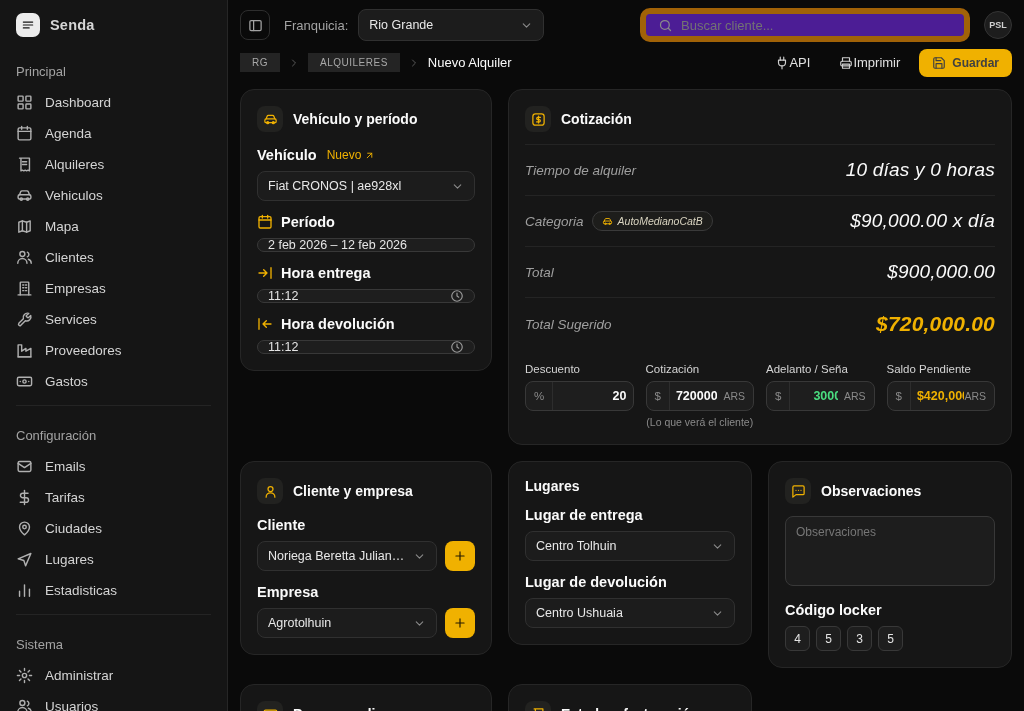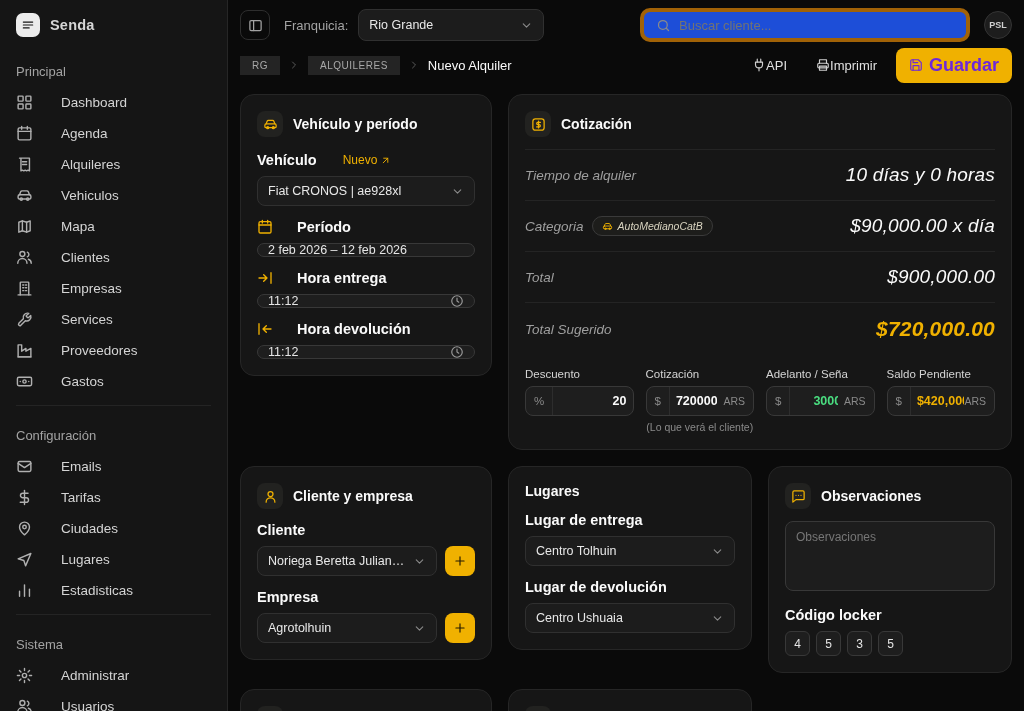--- a/index.html
+++ b/index.html
@@ -15,60 +15,60 @@
 
   
   .sidebar { width: 228px; min-width: 228px; height: 711px; background: #151515; border-right: 1px solid #262626; display: flex; flex-direction: column; overflow: hidden; }
   .logo-row { display: flex; align-items: center; gap: 10px; padding: 13px 16px; }
   .logo-mark { width: 24px; height: 24px; border-radius: 7px; background: #ececec; color: #141414; display: flex; align-items: center; justify-content: center; }
   .logo-mark .ic { width: 14px; height: 14px; }
   .logo-text { font-size: 14.5px; font-weight: 700; color: #d6d6d6; letter-spacing: .2px; }
   .side-div { height: 1px; background: #242424; }
   .side-div.inset { margin: 8px 16px; }
   .side-label { padding: 14px 16px 8px; font-size: 13px; color: #a3a3a3; }
-  .side-item { display: flex; align-items: center; gap: 28px; padding: 7px 16px; font-size: 13.5px; color: #d4d4d4; cursor: pointer; }
+  .side-item { display: flex; align-items: center; gap: 12px; padding: 7px 16px; font-size: 13.5px; color: #d4d4d4; cursor: pointer; }
   .side-item .ic { width: 17px; height: 17px; color: #b0b0b0; }
 
   
   .content { flex: 1; padding: 8px 12px 0; display: flex; flex-direction: column; overflow: hidden; }
 
   .topbar { display: flex; align-items: center; height: 40px; gap: 10px; }
   .icon-btn { width: 30px; height: 30px; border: 1px solid #2e2e2e; border-radius: 8px; background: transparent; display: flex; align-items: center; justify-content: center; color: #a3a3a3; cursor: pointer; }
   .icon-btn .ic { width: 15px; height: 15px; }
   .franchise-label { font-size: 13px; color: #a3a3a3; margin-left: 4px; }
   .select { display: flex; align-items: center; justify-content: space-between; gap: 8px; background: #1c1c1c; border: 1px solid #303030; border-radius: 8px; height: 30px; padding: 0 10px; font-size: 12.5px; color: #e8e8e8; cursor: pointer; min-width: 0; }
   .select .sel-text { white-space: nowrap; overflow: hidden; text-overflow: ellipsis; }
   .select .ic { width: 13px; height: 13px; color: #8a8a8a; }
   .franchise-select { width: 186px; height: 32px; }
   .spacer { flex: 1; }
-  .search { display: flex; align-items: center; gap: 8px; width: 330px; height: 34px; border: 4px solid #a16207; border-radius: 10px; background: #1d4ed8; padding: 0 12px; color: #8a8a8a; justify-content: center; }
+  .search { display: flex; align-items: center; gap: 8px; width: 330px; height: 34px; border: 6px solid #a16207; border-radius: 10px; background: #4c1d95; padding: 0 12px; color: #8a8a8a; justify-content: center; }
   .search .ic { width: 15px; height: 15px; }
   .search input { background: transparent; border: 0; outline: 0; color: #e5e5e5; font-size: 13px; flex: 1; font-family: inherit; min-width: 0; }
   .search input::placeholder { color: #737373; }
   .avatar { width: 28px; height: 28px; border-radius: 50%; background: #1d1d1d; border: 1px solid #343434; display: flex; align-items: center; justify-content: center; font-size: 9px; color: #cfcfcf; font-weight: 700; margin-left: 4px; cursor: pointer; }
 
   .crumb-row { display: flex; align-items: center; height: 34px; margin-top: 6px; gap: 8px; }
   .crumb-badge { background: #242424; color: #a8a8a8; font-size: 10px; font-weight: 400; padding: 4px 12px; border-radius: 0; letter-spacing: .5px; cursor: pointer; }
   .crumb-sep { width: 12px; height: 12px; color: #585858; }
   .crumb-current { font-size: 13px; color: #fafafa; }
   .crumb-actions { margin-left: auto; display: flex; align-items: center; gap: 8px; }
   .ghost-btn, .outline-btn { display: flex; align-items: center; gap: 0; background: transparent; border: 0; color: #e0e0e0; font-size: 13px; font-family: inherit; padding: 6px 10px; border-radius: 8px; cursor: pointer; }
   .outline-btn { border: 1px solid transparent; }
   .ghost-btn .ic, .outline-btn .ic { width: 14px; height: 14px; color: #cfcfcf; }
-  .primary-btn { display: flex; align-items: center; gap: 6px; background: #F0B100; border: 0; color: #6d28d9; font-size: 18px; font-weight: 700; font-family: inherit; padding: 7px 13px; border-radius: 8px; cursor: pointer; }
+  .primary-btn { display: flex; align-items: center; gap: 6px; background: #F0B100; border: 0; color: #404040; font-size: 12px; font-weight: 700; font-family: inherit; padding: 7px 13px; border-radius: 8px; cursor: pointer; }
   .primary-btn .ic { width: 14px; height: 14px; }
 
   
   .grid { display: grid; grid-template-columns: 252px 244px 244px; gap: 16px; margin-top: 12px; align-items: start; }
   .card { background: #161616; border: 1px solid #262626; border-radius: 14px; padding: 16px; min-width: 0; }
   .card-title { display: flex; align-items: center; gap: 10px; font-size: 14px; font-weight: 700; color: #fafafa; }
   .title-badge { width: 26px; height: 26px; border-radius: 8px; background: #222220; display: flex; align-items: center; justify-content: center; color: #F0B100; }
   .title-badge .ic { width: 15px; height: 15px; }
 
-  .subhead { display: flex; align-items: center; gap: 24px; font-size: 14.5px; font-weight: 700; color: #fafafa; margin: 13px 0 8px; }
+  .subhead { display: flex; align-items: center; gap: 8px; font-size: 14.5px; font-weight: 700; color: #fafafa; margin: 13px 0 8px; }
   .subhead .ic { width: 16px; height: 16px; color: #F0B100; }
   .link-new { display: flex; align-items: center; gap: 3px; font-size: 12px; font-weight: 500; color: #F0B100; margin-left: 2px; cursor: pointer; }
   .link-new .ic { width: 11px; height: 11px; }
 
   .input { display: flex; align-items: center; gap: 8px; background: #1e1e1e; border: 1px solid #383838; border-radius: 8px; height: 14px; padding: 0 10px; font-size: 12.5px; color: #e5e5e5; }
   .input input { background: transparent; border: 0; outline: 0; color: #e5e5e5; font-size: 12.5px; flex: 1; font-family: inherit; min-width: 0; }
   .input .ic { width: 14px; height: 14px; color: #9a9a9a; }
   .w-full { width: 100%; }
 
   

